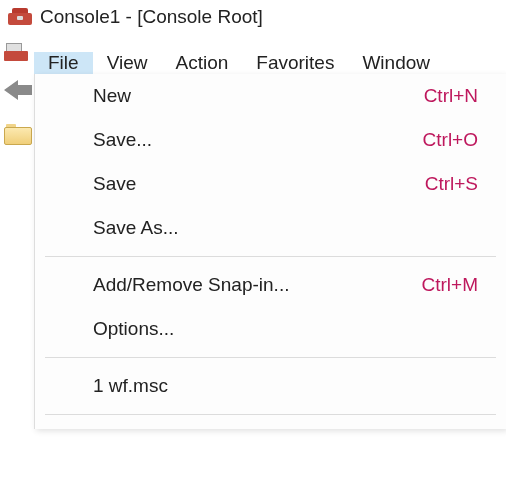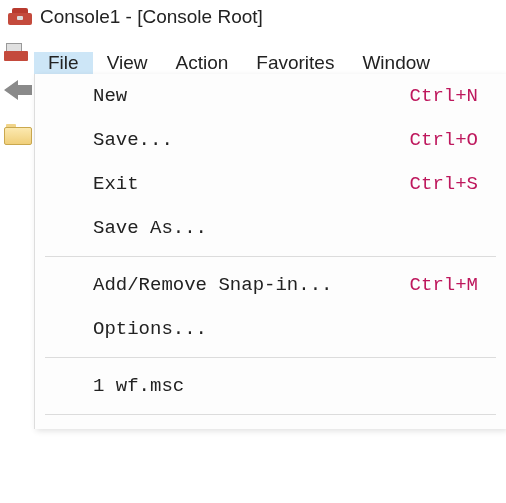--- a/index.html
+++ b/index.html
@@ -150,21 +150,20 @@
     }
     .dropdown {
       position: absolute;
       left: 34px;
       top: 0;
       width: 472px;
       background: #fdfdfd;
       border-left: 1px solid #ddd;
       box-shadow: 2px 2px 6px rgba(0,0,0,0.12);
       padding-bottom: 8px;
-      font-family: Liberation Mono, monospace;
     }
     .dd-item {
       display: flex;
       align-items: center;
       justify-content: space-between;
       height: 44px;
       padding: 0 28px 0 58px;
       font-size: 19px;
       color: #222;
       cursor: default;
@@ -235,21 +234,21 @@
 
       <div class="dd-item">
         <span>New</span>
         <span class="shortcut">Ctrl+N</span>
       </div>
       <div class="dd-item">
         <span>Save...</span>
         <span class="shortcut">Ctrl+O</span>
       </div>
       <div class="dd-item">
-        <span>Exit</span>
+        <span>Save</span>
         <span class="shortcut">Ctrl+S</span>
       </div>
       <div class="dd-item">
         <span>Save As...</span>
         <span class="shortcut"></span>
       </div>
 
       <div class="dd-sep"></div>
 
       <div class="dd-item">

